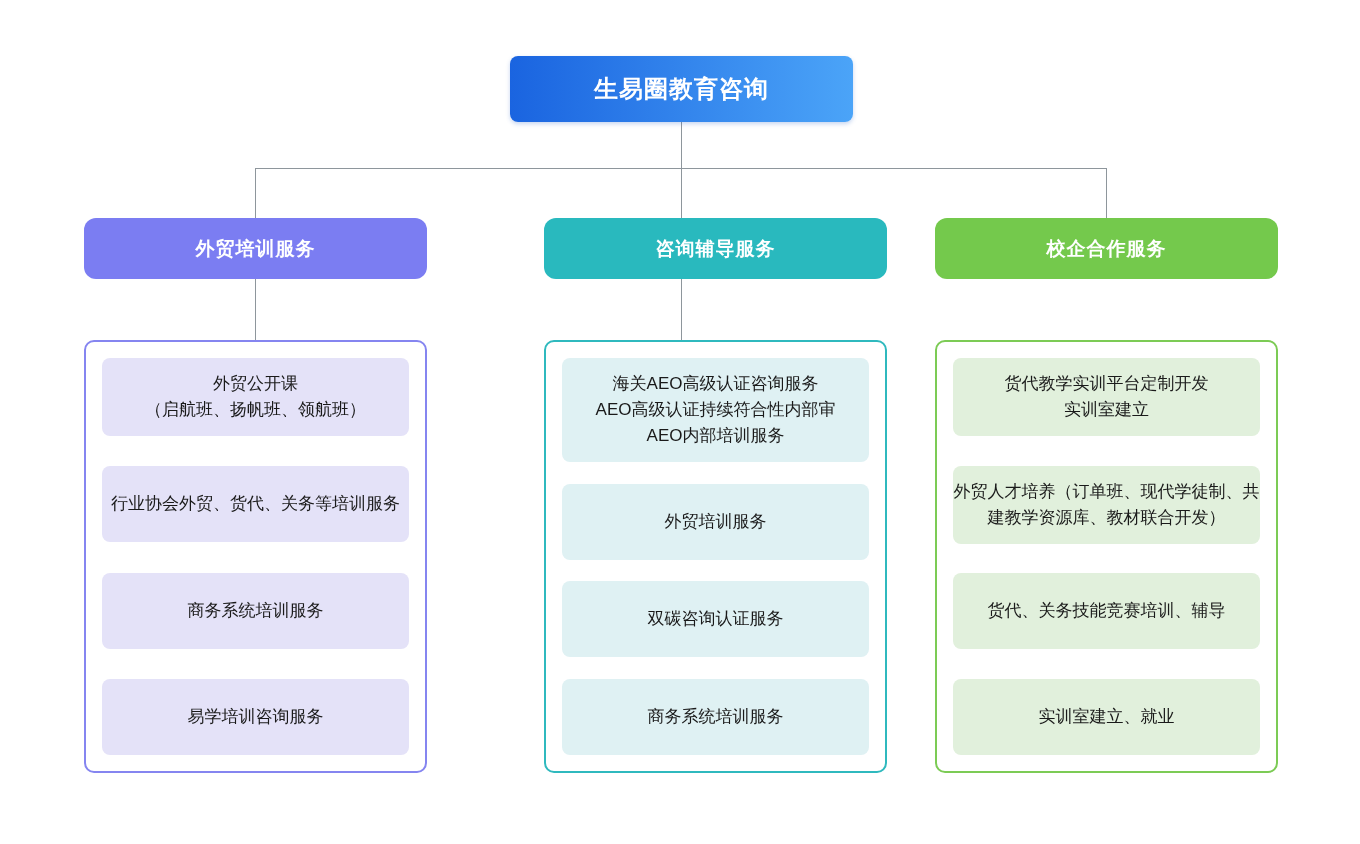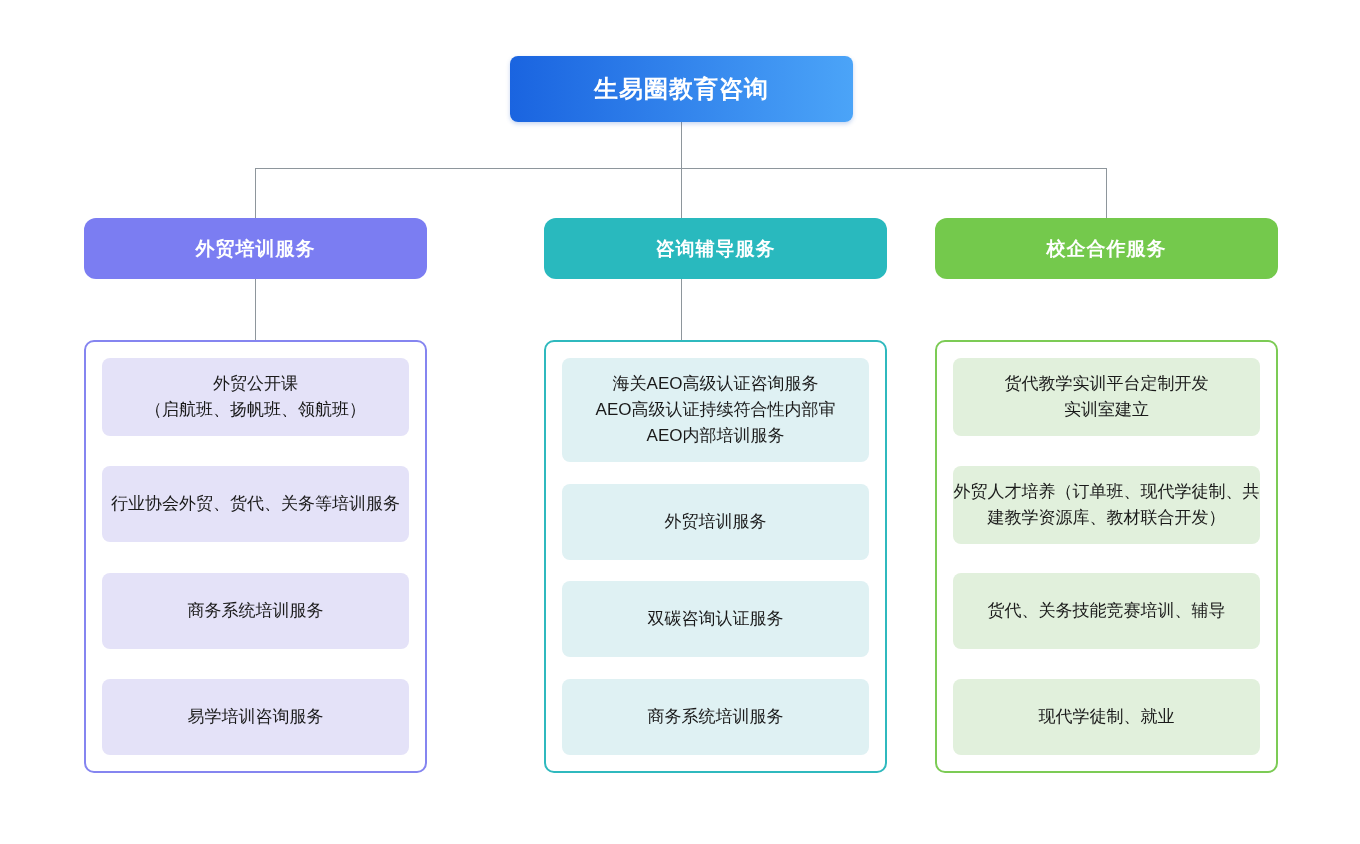--- a/index.html
+++ b/index.html
@@ -134,17 +134,17 @@
     </div>
   </section>
 
   <section class="column col-2" style="--accent: #74c94c; --border: #7ccb55; --light: #e1f0dc;">
     <div class="branch-header">校企合作服务</div>
     <div class="branch-container">
       <div class="leaf-item">货代教学实训平台定制开发
 实训室建立</div>
       <div class="leaf-item">外贸人才培养（订单班、现代学徒制、共建教学资源库、教材联合开发）</div>
       <div class="leaf-item">货代、关务技能竞赛培训、辅导</div>
-      <div class="leaf-item">现代学徒制、就业</div>
+      <div class="leaf-item">实训室建立、就业</div>
     </div>
   </section>
 
 </div>
 
 </body></html>

